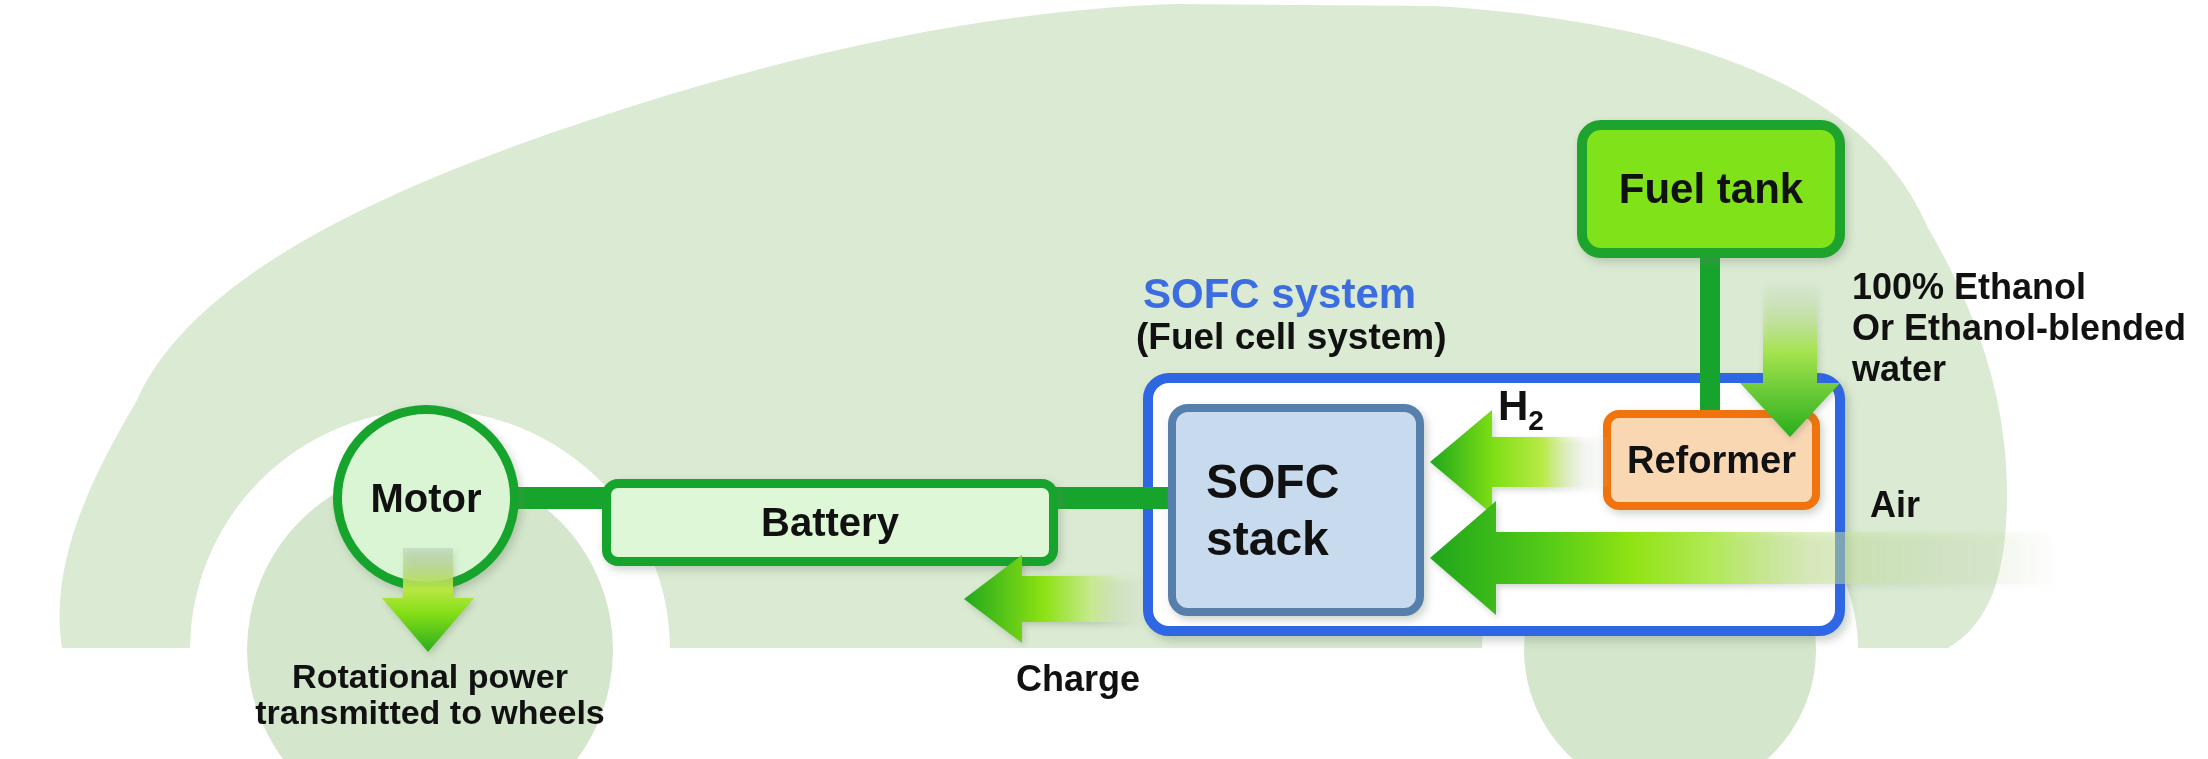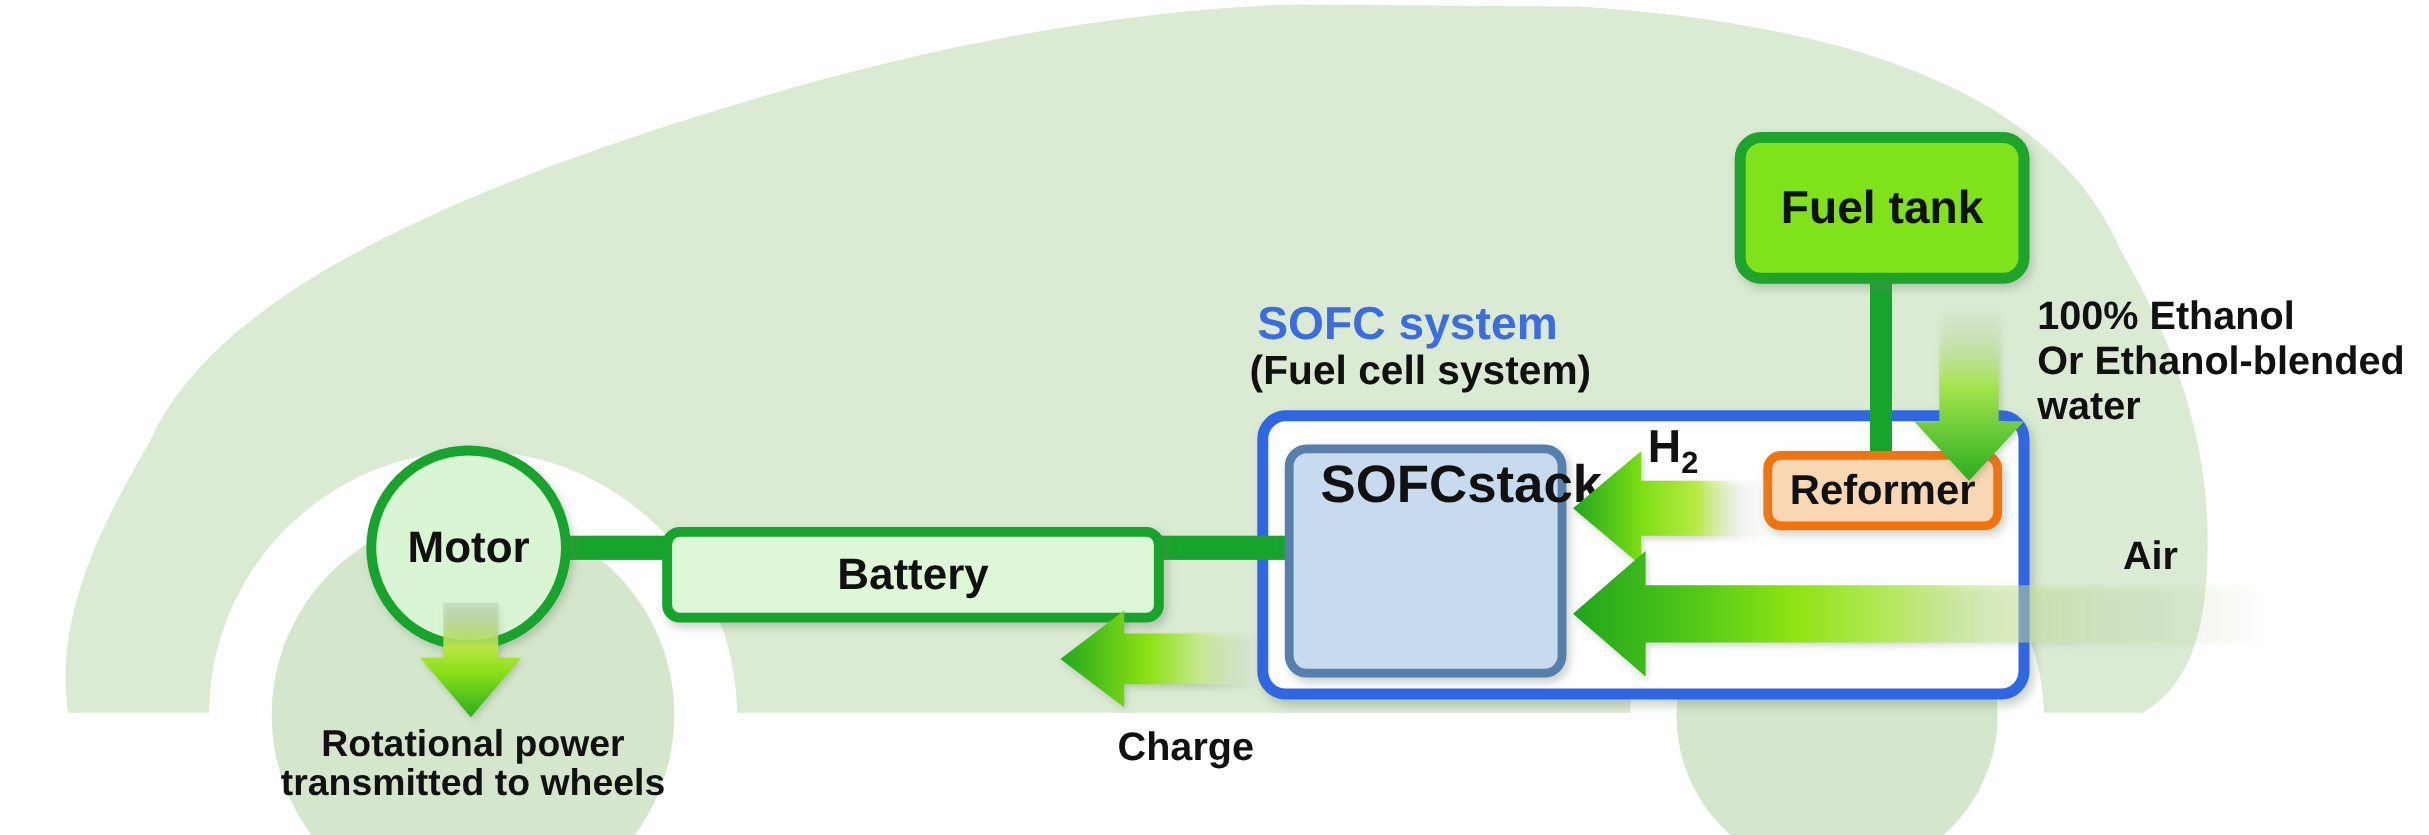--- a/index.html
+++ b/index.html
@@ -30,44 +30,44 @@
   }
   .battery-box{
     left:602px;top:479px;width:456px;height:87px;
     background:#DEF7D7;border:9px solid #17A42C;border-radius:16px;box-sizing:border-box;
     display:flex;align-items:center;justify-content:center;font-size:40px;z-index:3;
     box-shadow:3px 4px 8px rgba(110,130,110,0.35);
   }
   .stack-box{
     left:1168px;top:404px;width:256px;height:212px;
     background:#C7DAEE;border:8px solid #567FAC;border-radius:20px;box-sizing:border-box;
-    display:flex;justify-content:center;
-    padding-left:65px;font-size:48px;font-weight:700;line-height:57px;z-index:3;
+    display:flex;flex-direction:column;justify-content:center;
+    padding-left:30px;font-size:48px;font-weight:700;line-height:57px;z-index:3;
     box-shadow:3px 4px 8px rgba(110,130,110,0.35);
   }
   .reformer-box{
-    left:1603px;top:410px;width:217px;height:72px;
+    left:1603px;top:410px;width:217px;height:100px;
     background:#FAD7B3;border:8px solid #F0730D;border-radius:16px;box-sizing:border-box;
     display:flex;align-items:center;justify-content:center;font-size:38px;z-index:3;
     box-shadow:3px 4px 8px rgba(110,130,110,0.35);
   }
   .fueltank-box{
     left:1577px;top:120px;width:268px;height:138px;
     background:#80E31A;border:10px solid #1EA32D;border-radius:24px;box-sizing:border-box;
     display:flex;align-items:center;justify-content:center;font-size:42px;z-index:3;
     box-shadow:3px 4px 8px rgba(110,130,110,0.35);
   }
   
   .lbl{z-index:7;white-space:nowrap;}
   .lbl-sofc-system{left:1143px;top:270px;font-size:42px;font-weight:700;color:#3B6CE0;}
   .lbl-fuel-cell{left:1136px;top:316px;font-size:37px;font-weight:700;}
   .lbl-ethanol{left:1852px;top:266px;font-size:36px;font-weight:700;line-height:41px;}
   .lbl-h2{left:1498px;top:382px;font-size:42px;font-weight:700;}
   .lbl-h2 .sub{font-size:28px;vertical-align:-10px;}
-  .lbl-air{left:1870px;top:484px;width:110px;text-align:right;font-size:36px;font-weight:700;}
+  .lbl-air{left:1870px;top:484px;width:110px;text-align:left;font-size:36px;font-weight:700;}
   .lbl-charge{left:998px;top:658px;width:160px;text-align:center;font-size:36px;font-weight:700;}
   .lbl-rotational{left:230px;top:658px;width:400px;text-align:center;
     font-size:34px;font-weight:700;line-height:36px;white-space:normal;}
   .arrows{z-index:6;filter:drop-shadow(2px 3px 3px rgba(100,120,100,0.30));}
 </style>
 </head>
 <body>
 
 <div class="canvas">
 

